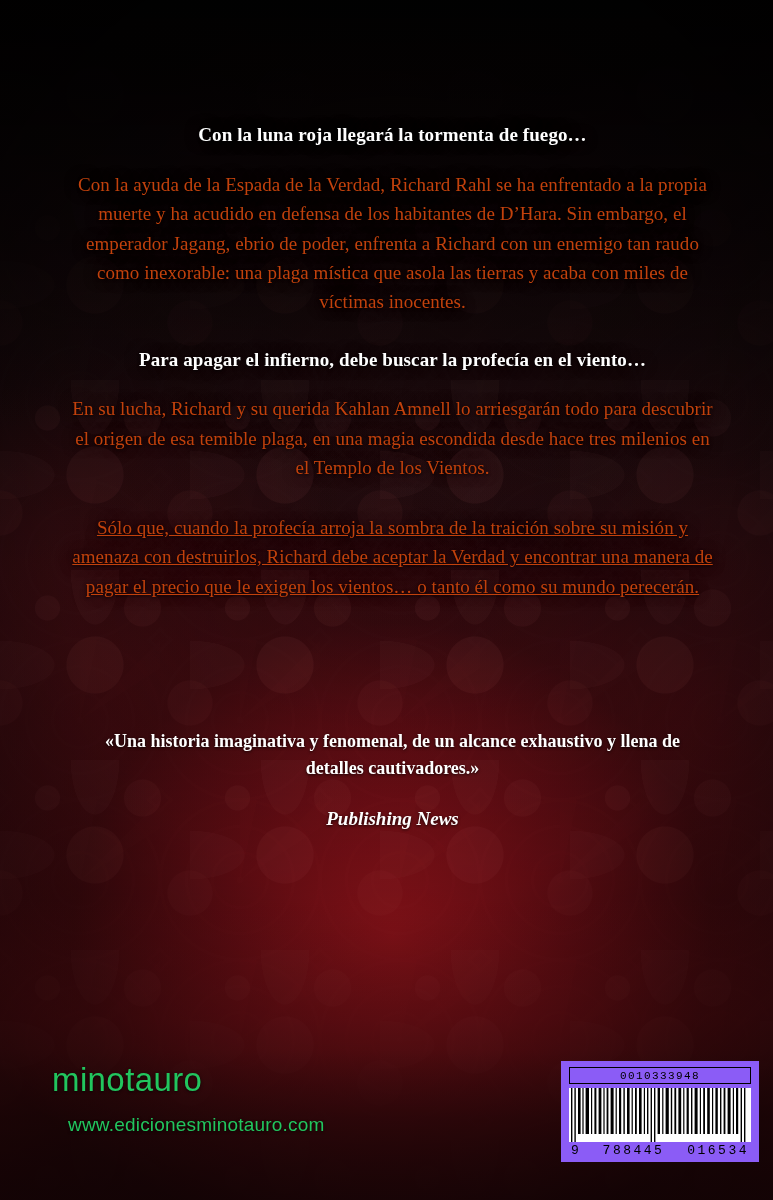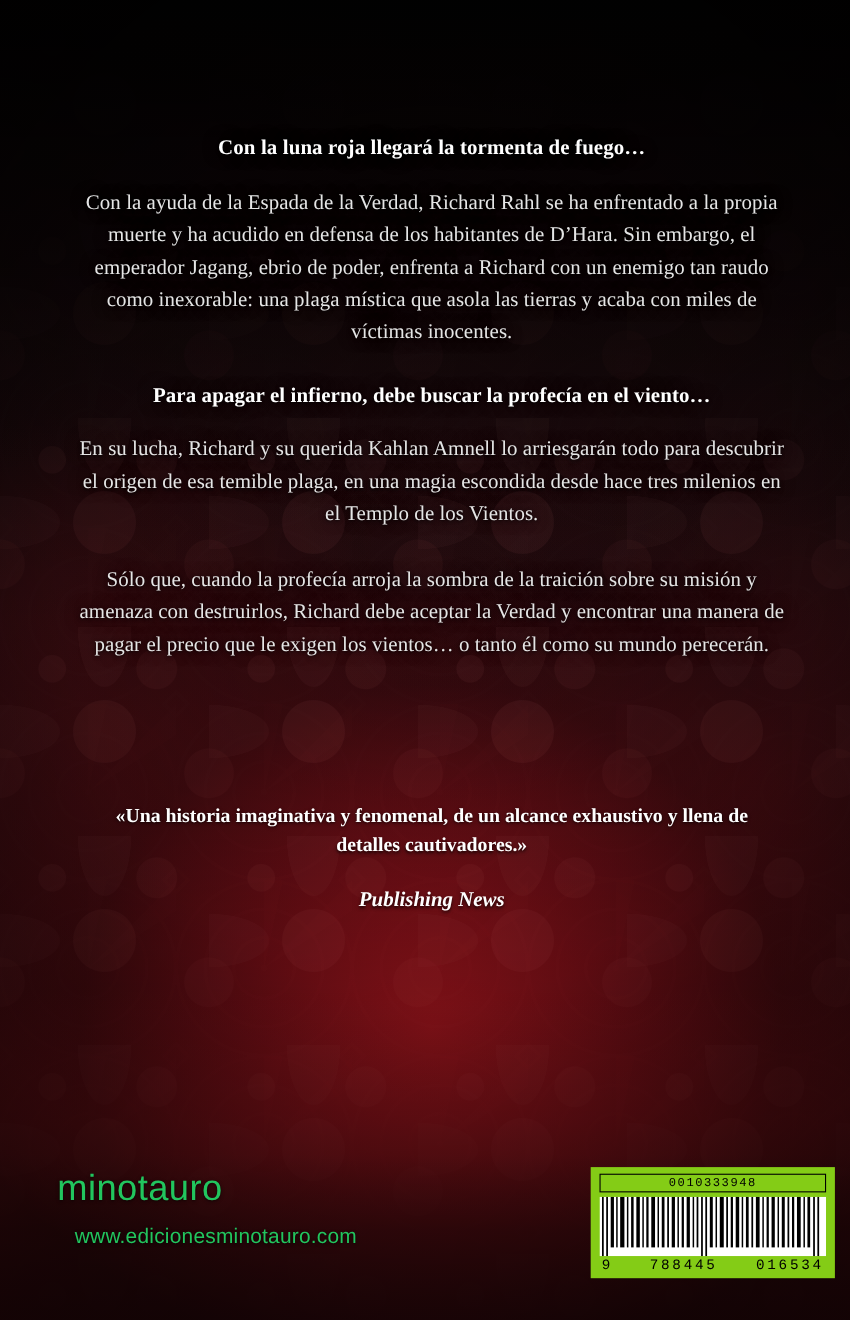--- a/index.html
+++ b/index.html
@@ -111,25 +111,25 @@
     line-height: 1.35;
     margin: 0 0 22px 0;
     color: #ffffff;
     letter-spacing: 0.1px;
   }
 
   .para {
     font-size: 19px;
     line-height: 1.55;
     margin: 0 0 30px 0;
-    color: #e5e5e5;
+    color: #c2410c;
     letter-spacing: 0.05px;
   }
 
-  .para:last-child { margin-bottom: 0; }
+  .para:last-child { margin-bottom: 0; text-decoration: underline; }
 
   .quote-block {
     position: absolute;
     left: 0;
     right: 0;
     top: 728px;
     padding: 0 90px;
     text-align: center;
     color: #ffffff;
     text-shadow: 0 1px 3px rgba(0,0,0,0.8);
@@ -171,22 +171,22 @@
     letter-spacing: 0.2px;
     margin: 16px;
     font-weight: normal;
   }
 
   
   .barcode-box {
     position: absolute;
     right: 26px;
     bottom: 38px;
-    width: 222px;
-    background: #84cc16;
+    width: 198px;
+    background: #8b5cf6;
     padding: 6px 8px 4px 8px;
     box-sizing: border-box;
   }
   .barcode-top {
     text-align: center;
     font-family: "Liberation Mono", monospace;
     font-size: 11px;
     letter-spacing: 1.4px;
     color: #000;
     border: 1px solid #000;

